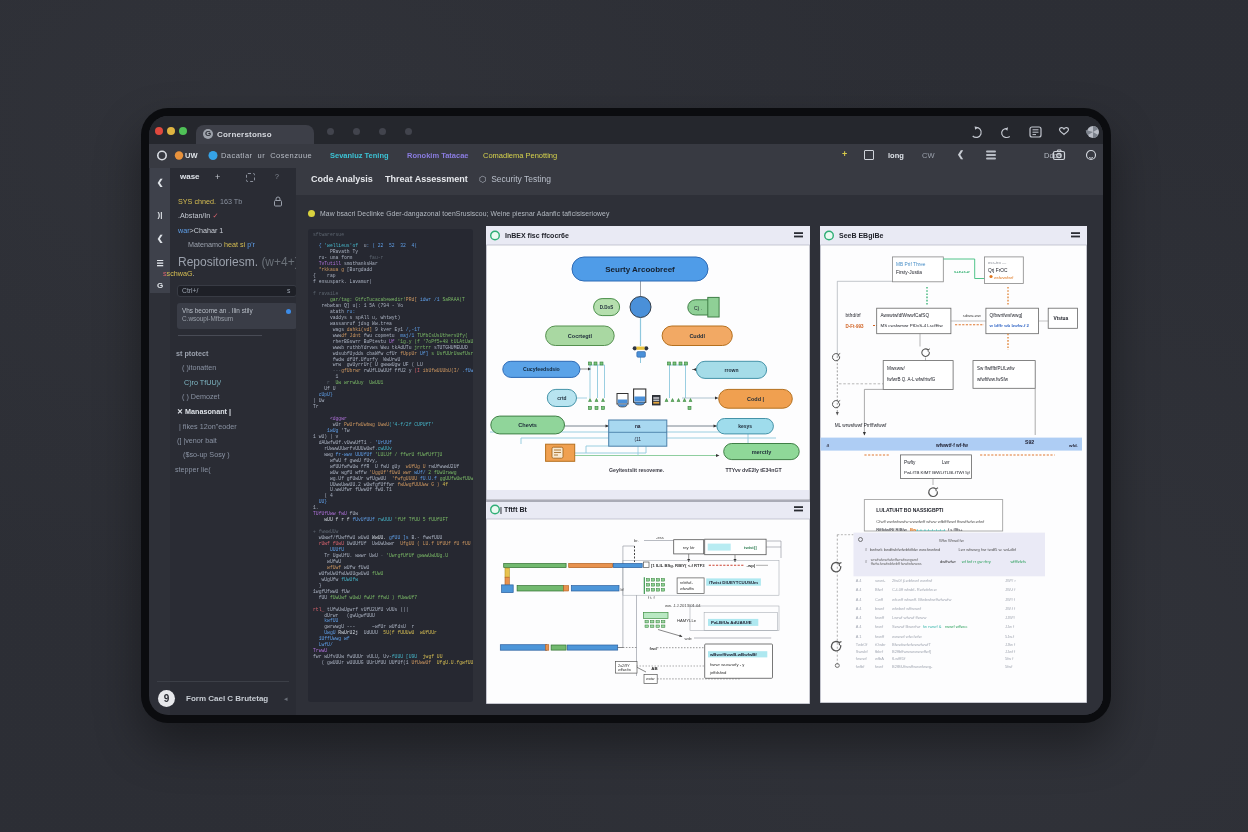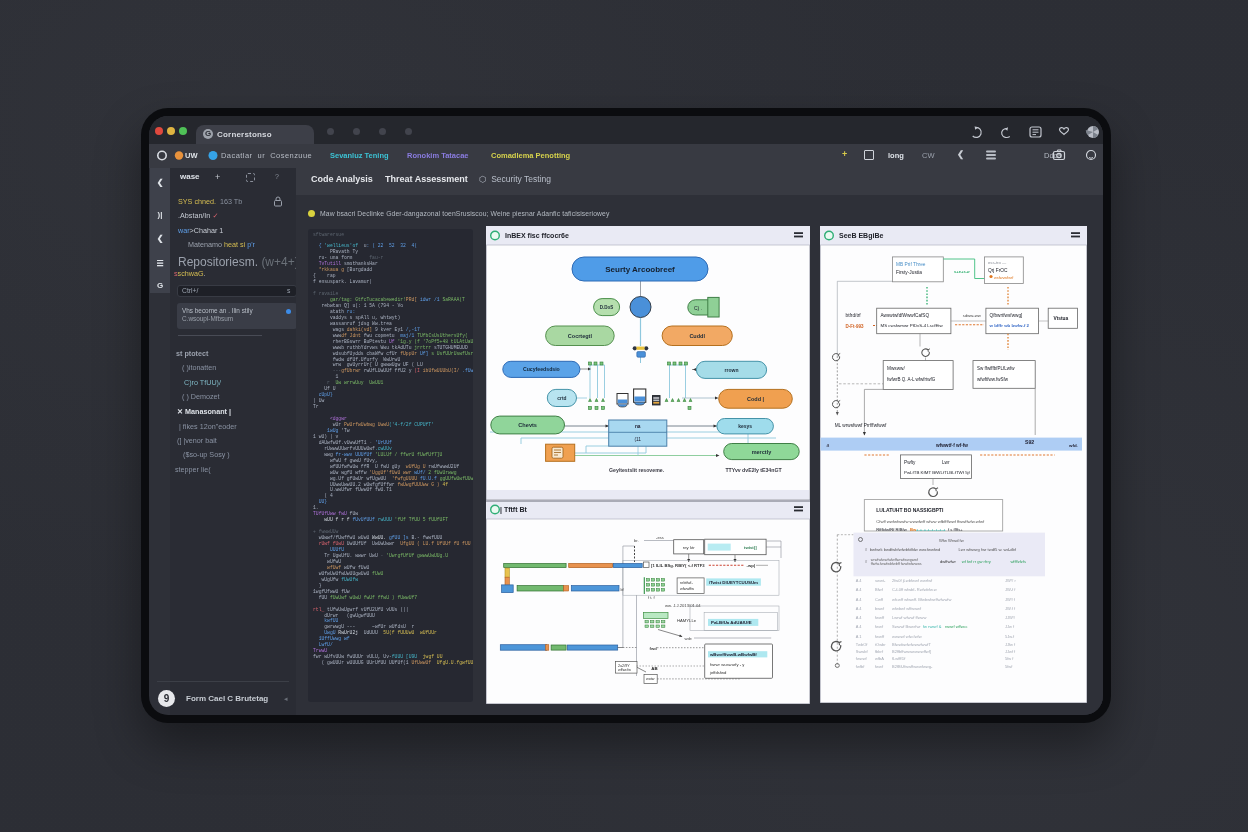--- a/index.html
+++ b/index.html
@@ -39,21 +39,21 @@
 <div class="a" style="left:0;top:28px;width:954px;height:24px;background:#383a42;"></div>
 <svg class="a" style="left:4px;top:32px" width="70" height="16" viewBox="0 0 70 16">
 <circle cx="9" cy="7.5" r="4.2" fill="none" stroke="#d8dce2" stroke-width="1.6"></circle>
 <circle cx="26" cy="7.5" r="4.2" fill="#e8923c"></circle>
 <circle cx="60" cy="7.5" r="4.5" fill="#35a3e8"></circle>
 </svg>
 <div class="a" style="left:36px;top:34.5px;font-size:7.5px;font-weight:bold;color:#dfe3e8;">UW</div>
 <div class="a" style="left:72px;top:34.5px;font-size:7.5px;color:#b6bbc4;letter-spacing:0.45px;">Dacatlar&nbsp; ur&nbsp; Cosenzuue</div>
 <div class="a" style="left:181px;top:34.5px;font-size:7.5px;font-weight:bold;color:#3cc3d5;">Sevanluz Tening</div>
 <div class="a" style="left:258px;top:34.5px;font-size:7.5px;font-weight:bold;color:#8a7ce0;">Ronokim Tatacae</div>
-<div class="a" style="left:334px;top:34.5px;font-size:7.5px;font-weight:bold;color:#d6d24c;margin-left:8px;">Comadlema Penotting</div>
+<div class="a" style="left:334px;top:34.5px;font-size:7.5px;font-weight:normal;color:#d6d24c;">Comadlema Penotting</div>
 <div class="a" style="left:693px;top:33px;font-size:9px;font-weight:bold;color:#d8cb4a;">+</div>
 <div class="a" style="left:715px;top:33.5px;width:10px;height:10px;border:1.2px solid #cfd3da;border-radius:1px;"></div>
 <div class="a" style="left:739px;top:34.5px;font-size:7.5px;font-weight:bold;color:#dfe3e9;">long</div>
 <div class="a" style="left:773px;top:34.5px;font-size:7.5px;color:#9aa0ab;">CW</div>
 <div class="a" style="left:808px;top:33px;font-size:8.5px;font-weight:bold;color:#c9cdd4;">❮</div>
 <svg class="a" style="left:835px;top:33px" width="14" height="12" viewBox="0 0 14 12" fill="#b9bec6">
 <rect x="2" y="1.5" width="10" height="2" rx="1"></rect>
         <rect x="2" y="5" width="10" height="2" rx="1"></rect>
         <rect x="2" y="8.5" width="10" height="2" rx="1"></rect>
 </svg>
@@ -76,21 +76,21 @@
 <div class="a" style="left:21px;top:52px;width:126px;height:547px;background:#2a2c34;"></div>
 <div class="a" style="left:31px;top:56px;font-size:8px;font-weight:bold;color:#dde1e7;">wase</div>
 <div class="a" style="left:66px;top:56px;font-size:9px;color:#c3c7cf;">+</div>
 <div class="a" style="left:97px;top:57px;width:9px;height:9px;border:1px dashed #8a8f9a;border-radius:2px;"></div>
 <div class="a" style="left:126px;top:57px;font-size:7px;color:#8a8f9a;">?</div>
 <div class="a" style="left:29px;top:81px;font-size:7.2px;"><span style="color:#d6be52;font-weight:normal">SYS chned.</span><span style="color:#8a929f;">&nbsp; 163 Tb</span></div>
 <div class="a" style="left:29px;top:95px;font-size:7.2px;"><span style="color:#c6cbd3;">.Abstan/In </span><span style="color:#d9646e;">✓</span></div>
 <div class="a" style="left:29px;top:109.5px;font-size:7.2px;"><span style="color:#5f9fe8;">war</span><span style="color:#c6cbd3;margin-top:48px;">&gt;Chahar 1</span></div>
 <div class="a" style="left:29px;top:124px;font-size:7.2px;"><span style="color:#9ba1ac;padding-left:10px;">Matenamo </span><span style="color:#d6be52;">heat si </span><span style="color:#5f9fe8;">p'r</span></div>
 <div class="a" style="left:29px;top:138.5px;font-size:12px;"><span style="color:#9ba1ac;">Repositoriesm. </span><span style="color:#6a7078;">(w+4+)</span></div>
-<div class="a" style="left:25px;top:152.5px;font-size:7.2px;"><span style="color:#d9646e;">s</span><span style="color:#d6be52;">schwaG</span><span style="color:#c6cbd3;">.</span></div>
+<div class="a" style="left:14px;top:152.5px;font-size:7.2px;"><span style="color:#d9646e;">s</span><span style="color:#d6be52;">schwaG</span><span style="color:#c6cbd3;">.</span></div>
 <svg class="a" style="left:124px;top:80px" width="10" height="11" viewBox="0 0 10 11" fill="none" stroke="#9aa0ab" stroke-width="1">
         <rect x="1.5" y="4.5" width="7" height="5.5" rx="1"></rect>
         <path d="M3 4.5 v-1.5 a2 2 0 0 1 4 0 v1.5"></path>
       </svg>
 <div class="a" style="left:27.5px;top:168.5px;width:120px;height:12px;background:#1e2027;border-radius:3px;border:1px solid #383b44;"></div>
 <div class="a" style="left:33px;top:170.5px;font-size:6.8px;color:#9aa2ae;">Ctrl+/</div>
 <div class="a" style="left:138px;top:170.5px;font-size:6.8px;color:#9aa2ae;">s</div>
 <div class="a" style="left:27.5px;top:187px;width:120px;height:25.5px;background:#3a3d47;border-radius:3px;"></div>
 <div class="a" style="left:33px;top:190.5px;font-size:6.4px;color:#b9bfc8;">Vhs become an . Ilin stily</div>
 <div class="a" style="left:33px;top:199px;font-size:6.4px;color:#9aa0aa;">C.wsoupl-Mfbsum</div>

